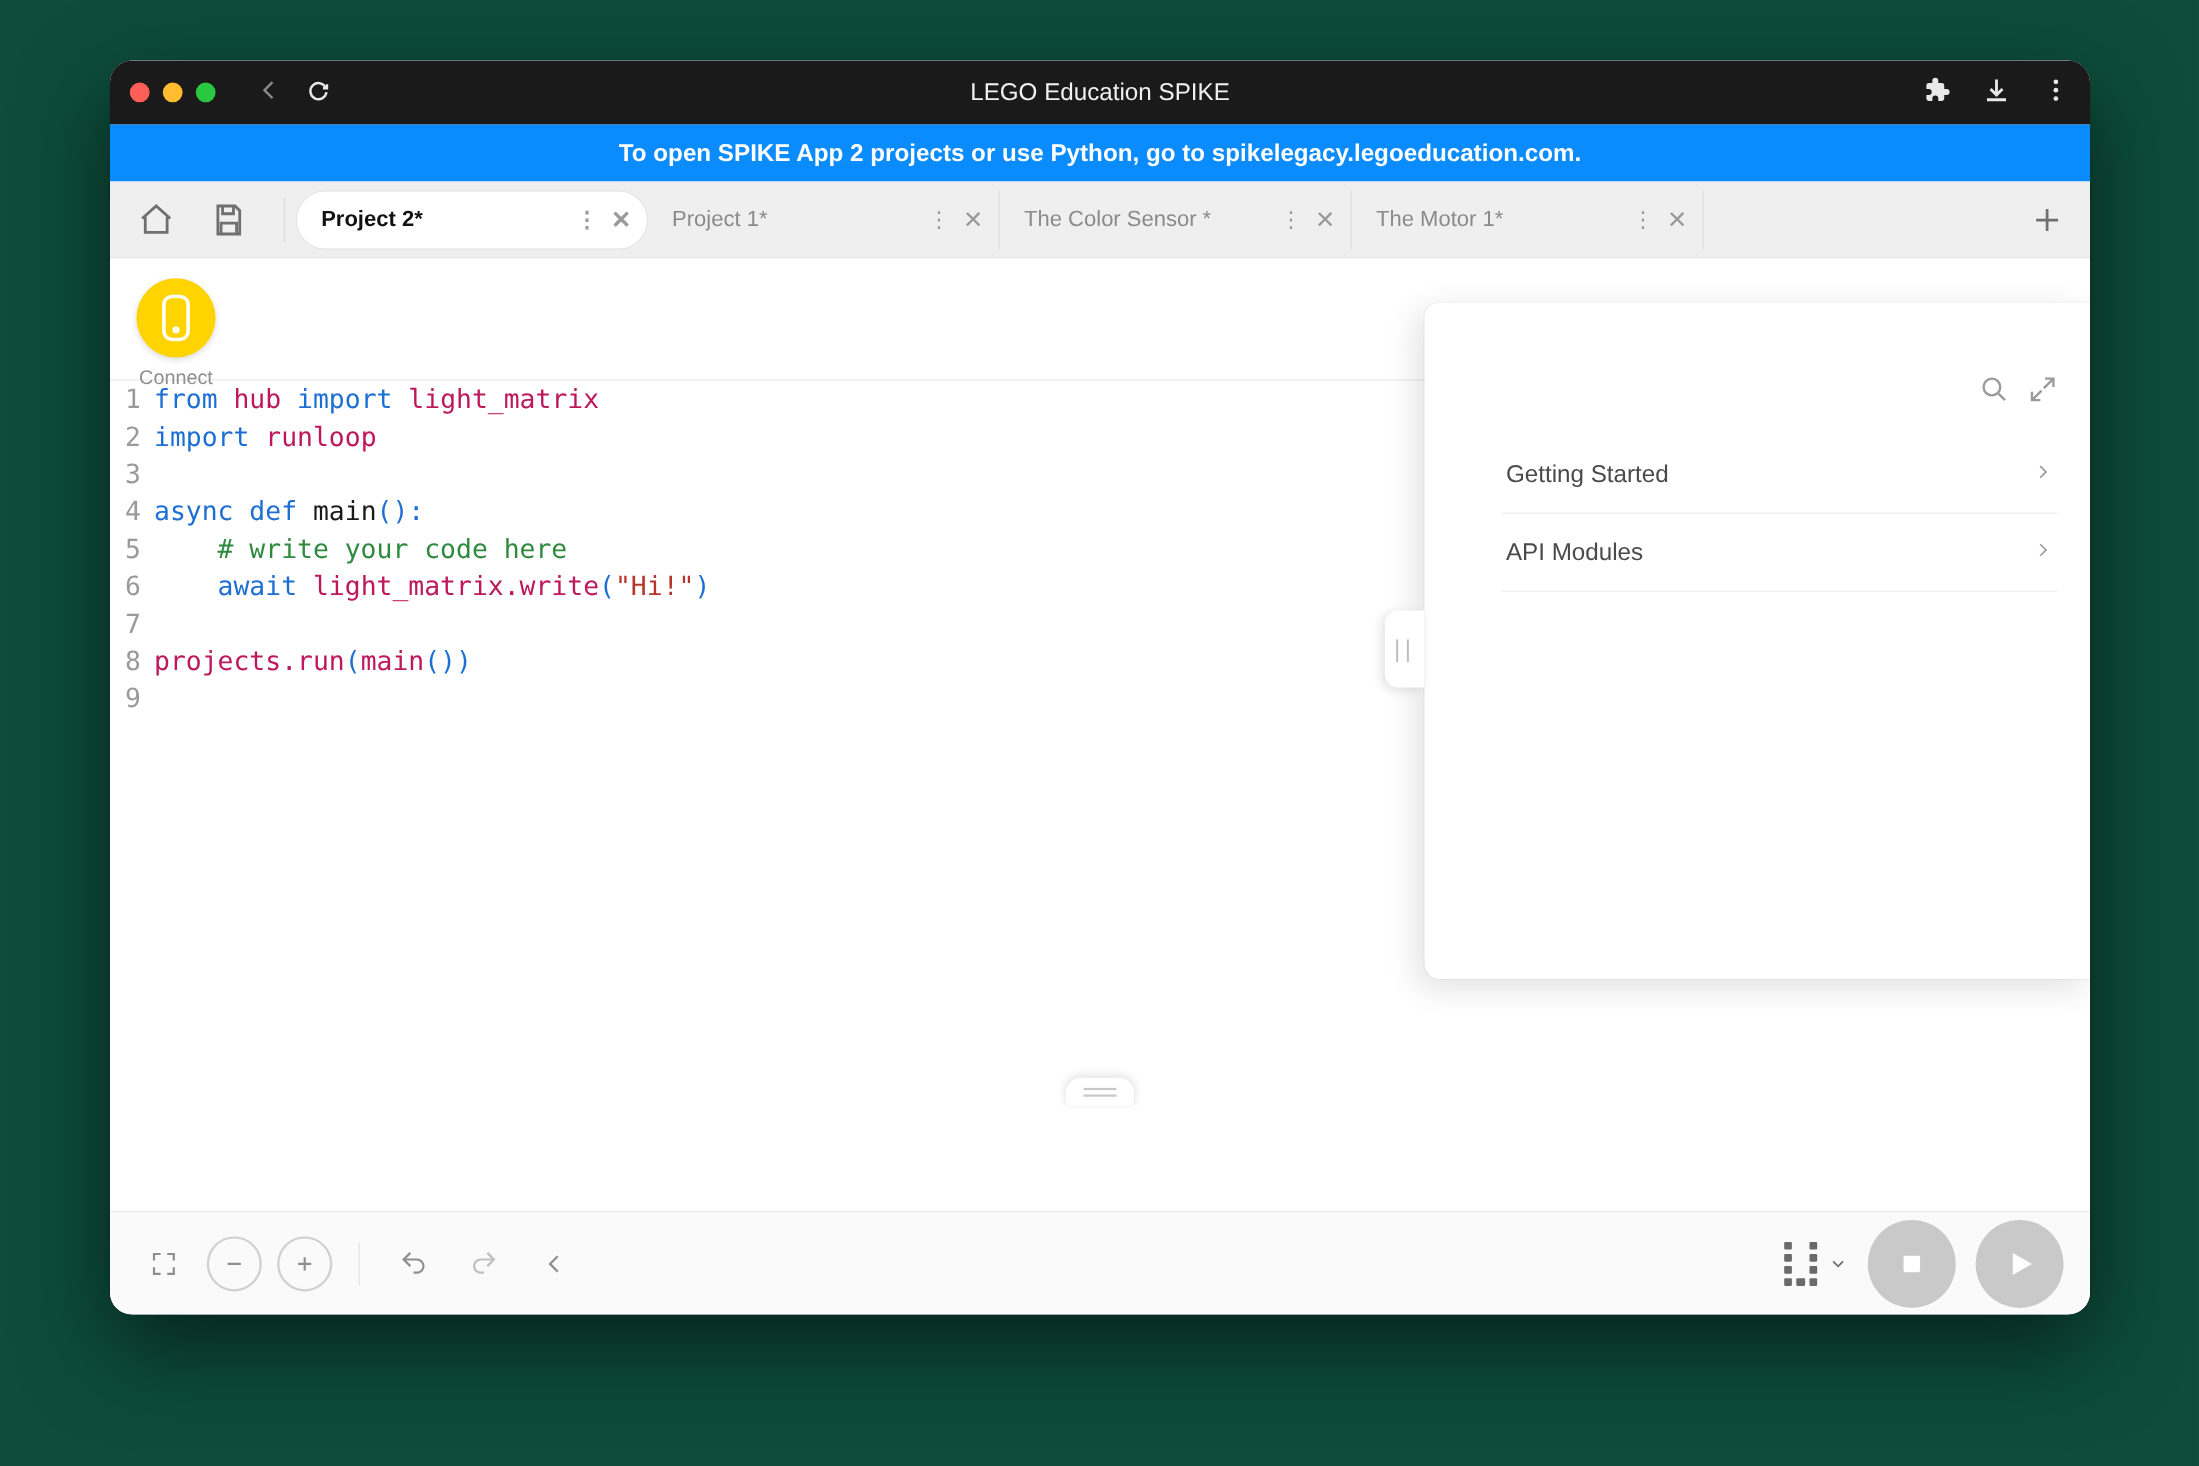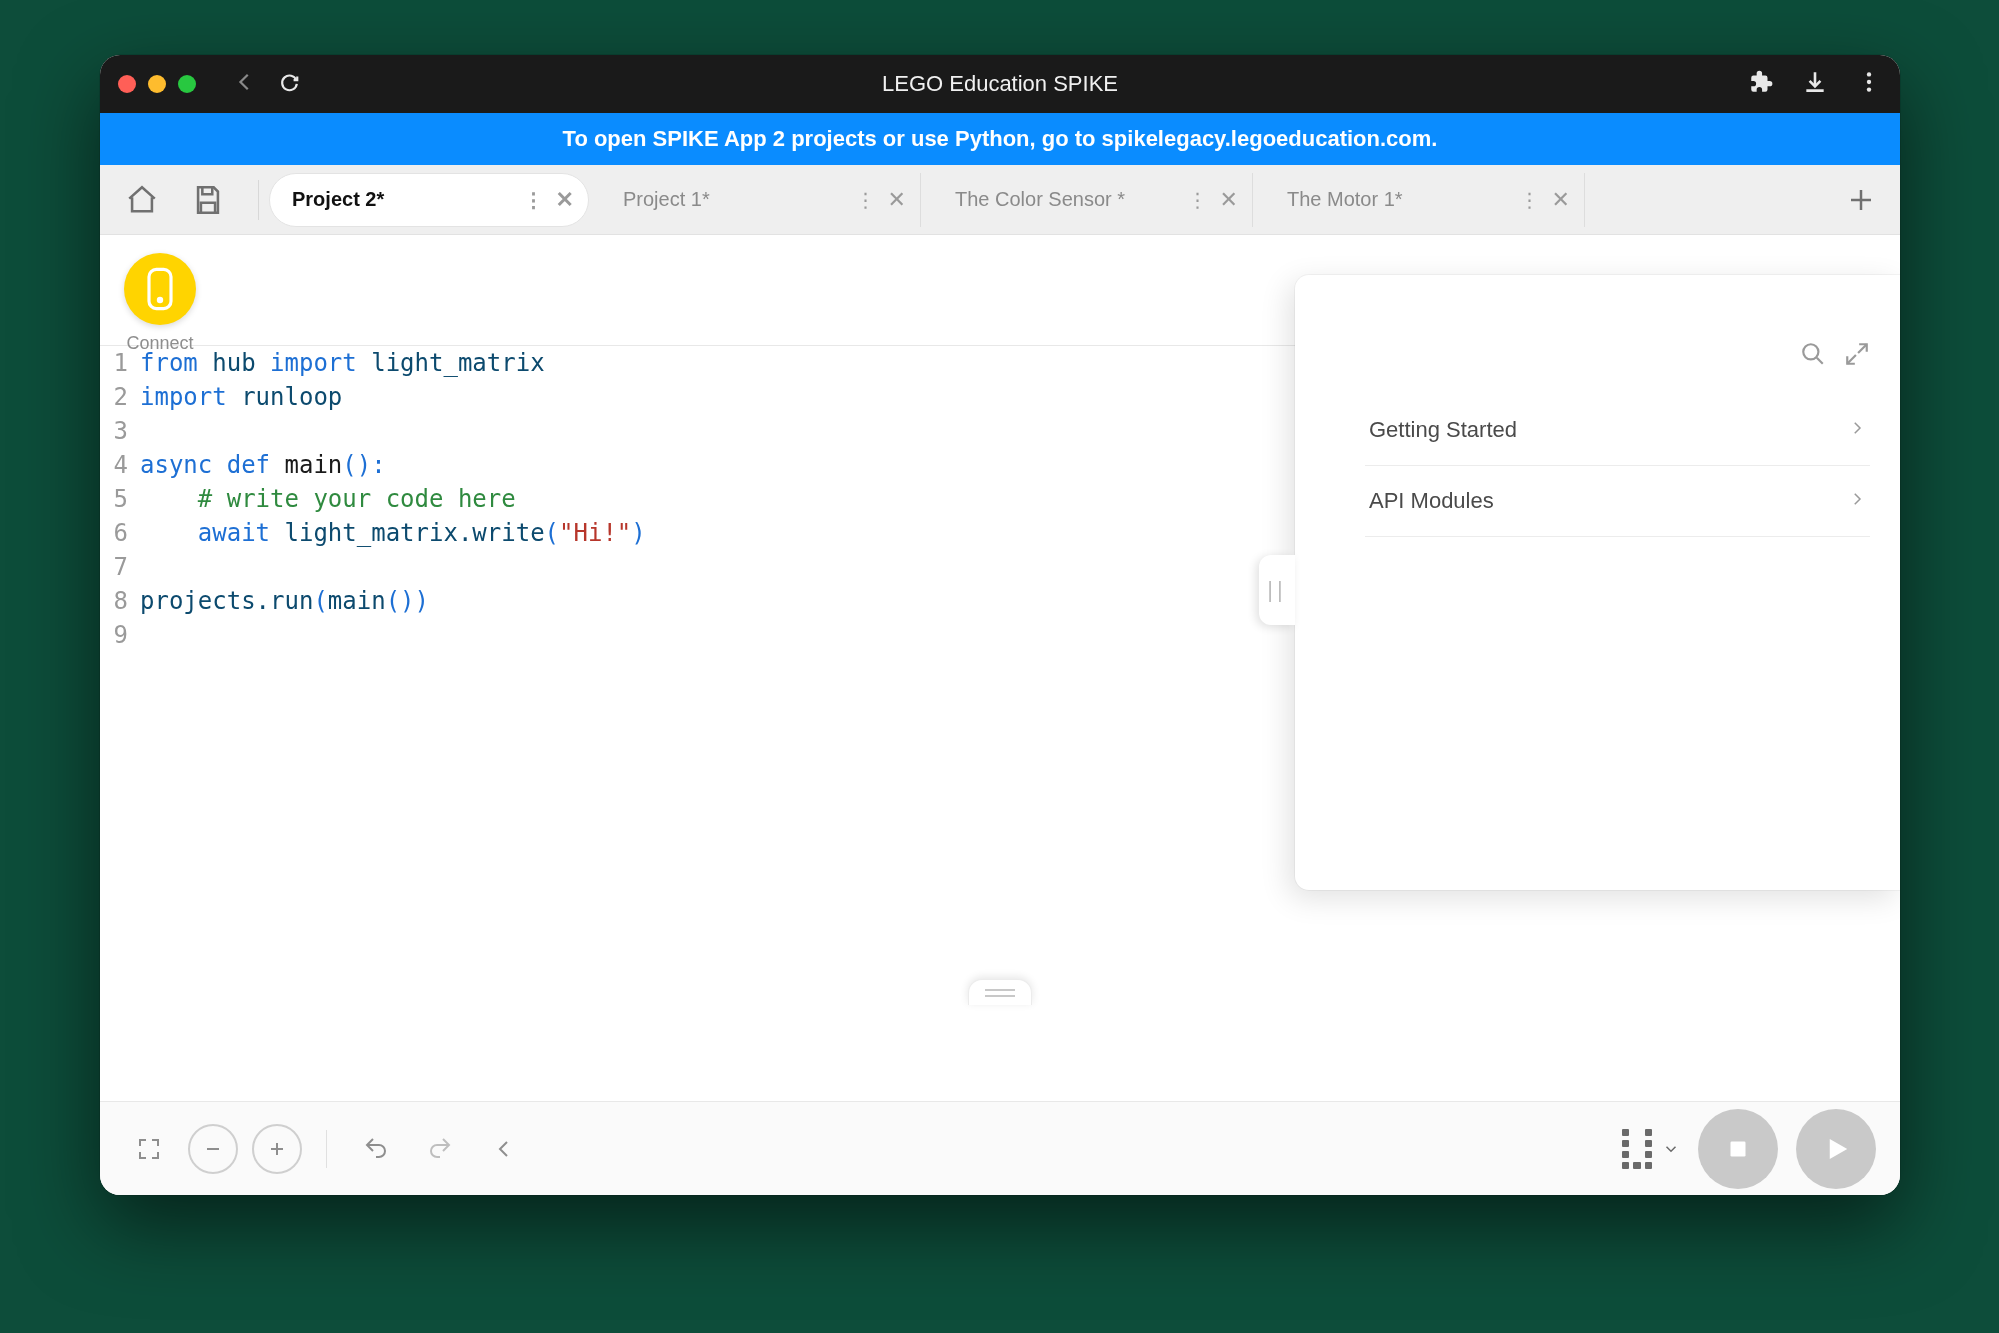--- a/index.html
+++ b/index.html
@@ -37,21 +37,21 @@
     padding: 13px 12px; font-size: 22px; font-weight: 600;
   }
   
   .tabbar {
     height: 70px; background: #efefef; border-bottom: 1px solid #e2e2e2;
     display: flex; align-items: center; padding: 0 16px;
   }
   .tab-iconbtn { width: 52px; height: 52px; display: flex; align-items: center; justify-content: center; color: #707070; margin-right: 14px; }
   .tab-iconbtn svg { width: 34px; height: 34px; }
   .tab-sep { width: 1px; height: 40px; background: #d8d8d8; margin: 0 10px; }
-  .tabs { display: flex; align-items: center; flex: 1; gap: 12px; }
+  .tabs { display: flex; align-items: center; flex: 1; gap: 0; }
   .tab {
     display: flex; align-items: center; justify-content: space-between;
     width: 320px; height: 54px; padding: 0 14px 0 22px;
     color: #8a8a8a; font-size: 20px; border-right: 1px solid #ddd;
   }
   .tab .tab-actions { display: flex; align-items: center; gap: 10px; color: #9a9a9a; }
   .tab.active {
     background: #fff; border: 1px solid #e3e3e3; border-radius: 30px;
     color: #111; font-weight: 600; border-right: 1px solid #e3e3e3;
   }
@@ -71,21 +71,21 @@
   .connect-label { margin-top: 8px; font-size: 18px; color: #8e8e8e; }
   .editor {
     position:absolute; top:110px; left:0; right:0; bottom:0;
     font-family: "Menlo","Consolas",monospace; font-size: 24px; line-height: 34px;
     border-top: 1px solid #e8e8e8;
   }
   .editor-row { display:flex; }
   .gutter { width: 40px; text-align:right; color:#9a9a9a; padding-right: 12px; user-select:none; }
   .codecell { white-space: pre; }
   .tok-kw   { color: #1d6fd4; }
-  .tok-mod  { color: #0c4a6e; }
+  .tok-mod  { color: #be185d; }
   .tok-cmt  { color: #2f8a3f; }
   .tok-str  { color: #b7362b; }
   .tok-punc { color: #1d6fd4; }
   .tok-fn   { color: #1a1a1a; }
   
   .kb-panel {
     position:absolute; top:40px; right:0;
     width: 605px; height: 615px;
     background:#fff; border-radius: 14px 0 0 14px;
     box-shadow: -6px 8px 30px rgba(0,0,0,0.12), 0 0 0 1px rgba(0,0,0,0.04);

